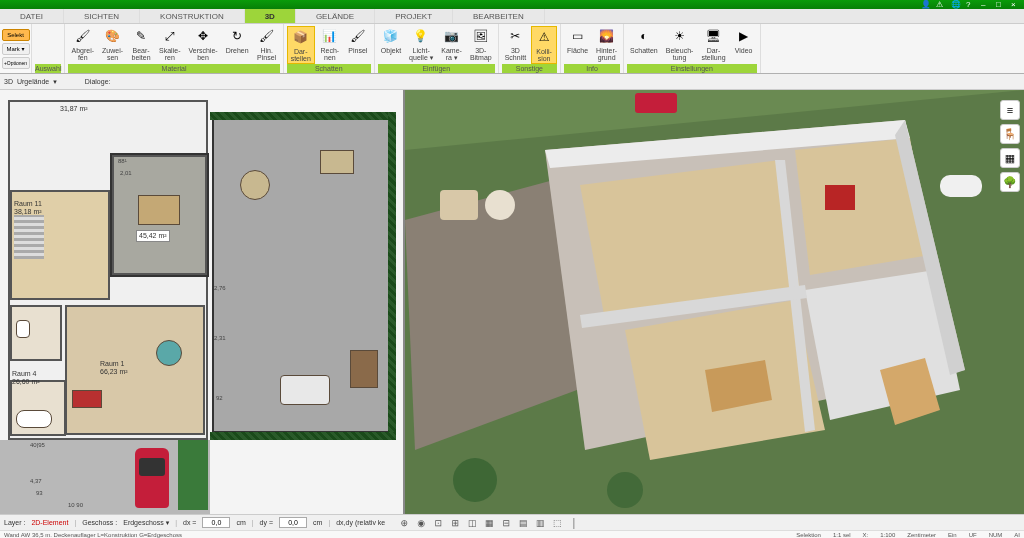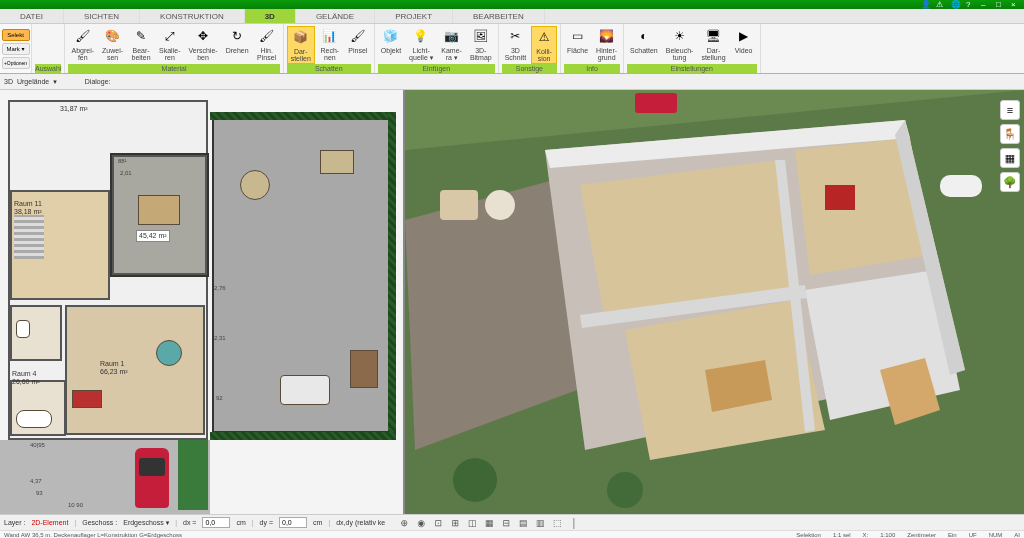--- a/index.html
+++ b/index.html
@@ -52,21 +52,21 @@
 
 .house-3d { position: absolute; inset: 0; }
 
 
 .view-tools { position: absolute; right: 4px; top: 10px; display: flex; flex-direction: column; gap: 4px; }
 .view-tool { width: 20px; height: 20px; background: #fff; border: 1px solid #ccc; border-radius: 3px; display: flex; align-items: center; justify-content: center; cursor: pointer; font-size: 11px; }
 
 
 .bottom-toolbar { height: 16px; background: #f0f0f0; border-top: 1px solid #ccc; display: flex; align-items: center; padding: 0 4px; gap: 6px; font-size: 7px; color: #333; }
 .bottom-toolbar .sep { color: #aaa; }
-.bottom-input { width: 28px; height: 11px; border: 1px solid #aaa; font-size: 7px; padding: 0 2px; text-align: left; }
+.bottom-input { width: 28px; height: 11px; border: 1px solid #aaa; font-size: 7px; padding: 0 2px; text-align: center; }
 .bottom-icons { display: flex; gap: 3px; margin-left: 6px; }
 .bottom-icon { width: 14px; height: 14px; display: flex; align-items: center; justify-content: center; font-size: 9px; color: #555; cursor: pointer; border-radius: 2px; }
 
 
 .status-bar { height: 8px; background: #f8f8f8; border-top: 1px solid #ddd; display: flex; align-items: center; padding: 0 4px; gap: 10px; font-size: 6px; color: #555; }
 .status-right { margin-left: auto; display: flex; gap: 12px; }
 
 svg { display: block; }
 </style>
 </head>

